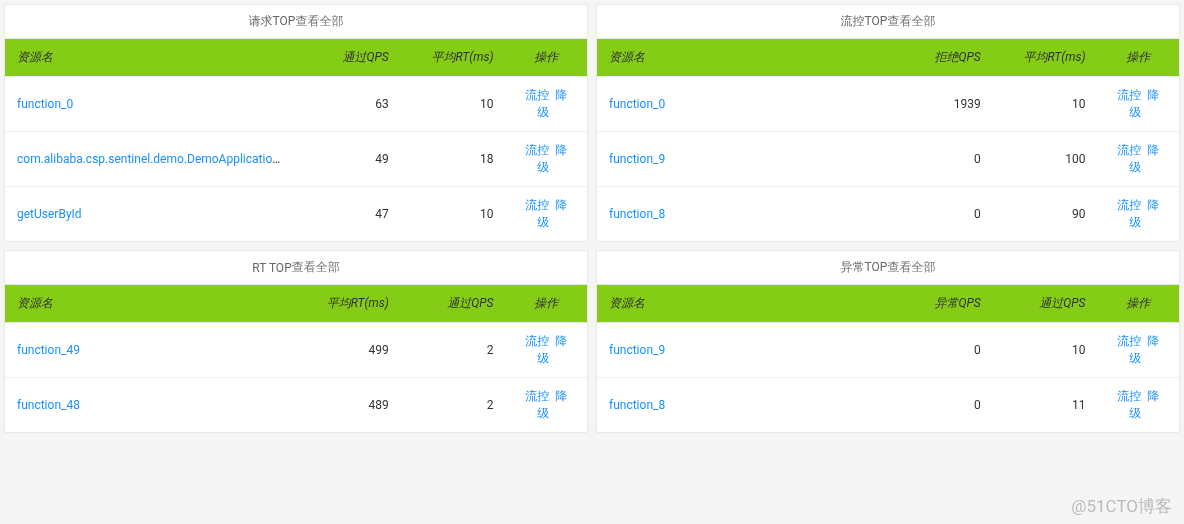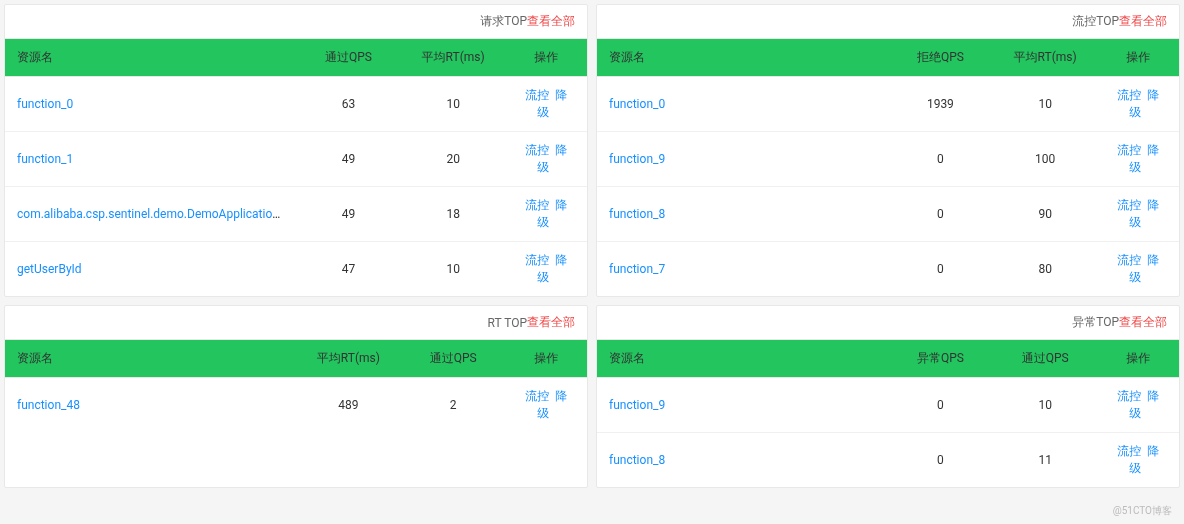--- a/index.html
+++ b/index.html
@@ -16,39 +16,40 @@
       grid-template-columns: 1fr 1fr;
       gap: 8px;
     }
     .panel {
       background: #fff;
       border: 1px solid #e8e8e8;
       border-radius: 2px;
     }
     .panel-header {
       display: flex;
-      justify-content: flex-end;
+      justify-content: center;
       align-items: center;
       padding: 8px 12px;
     }
     .panel-title {
       color: #666;
       font-size: 12px;
     }
     .view-all {
-      color: #ef4444;
+      color: #737373;
       font-size: 12px;
       cursor: pointer;
     }
     table {
       width: 100%;
       border-collapse: collapse;
     }
     thead tr {
-      background: #22c55e;
+      background: #84cc16;
+      font-style: italic;
     }
     th {
       text-align: left;
       padding: 10px 12px;
       font-weight: normal;
       color: #333;
       font-size: 12px;
       border-top: 1px solid #e8e8e8;
       border-bottom: 1px solid #e8e8e8;
     }
@@ -60,27 +61,27 @@
     }
     tbody tr:last-child td { border-bottom: none; }
     .resource-link { color: #1890ff; cursor: pointer; }
     .resource-cell {
       max-width: 290px;
       overflow: hidden;
       text-overflow: ellipsis;
       white-space: nowrap;
     }
     .action-link { color: #1890ff; cursor: pointer; margin-right: 6px; font-size: 12px; }
-    .col-num { text-align: center; }
+    .col-num { text-align: right; }
     .col-action { text-align: center; }
     .watermark {
       position: fixed;
       right: 12px;
       bottom: 6px;
-      font-size: 10px;
+      font-size: 17px;
       color: #bbb;
     }
     th:nth-child(1) { width: 50%; }
     th:nth-child(2) { width: 18%; }
     th:nth-child(3) { width: 18%; }
     th:nth-child(4) { width: 14%; }
   </style>
 </head>
 <body>
 
@@ -100,26 +101,20 @@
           </tr>
         </thead>
         <tbody>
           <tr>
             <td class="resource-cell"><span class="resource-link">function_0</span></td>
             <td class="col-num">63</td>
             <td class="col-num">10</td>
             <td class="col-action"><span class="action-link">流控</span><span class="action-link">降级</span></td>
           </tr>
           <tr>
-            <td class="resource-cell"><span class="resource-link">function_1</span></td>
-            <td class="col-num">49</td>
-            <td class="col-num">20</td>
-            <td class="col-action"><span class="action-link">流控</span><span class="action-link">降级</span></td>
-          </tr>
-          <tr>
             <td class="resource-cell"><span class="resource-link">com.alibaba.csp.sentinel.demo.DemoApplication:getUserById(java.l...</span></td>
             <td class="col-num">49</td>
             <td class="col-num">18</td>
             <td class="col-action"><span class="action-link">流控</span><span class="action-link">降级</span></td>
           </tr>
           <tr>
             <td class="resource-cell"><span class="resource-link">getUserById</span></td>
             <td class="col-num">47</td>
             <td class="col-num">10</td>
             <td class="col-action"><span class="action-link">流控</span><span class="action-link">降级</span></td>
@@ -153,44 +148,44 @@
             <td class="col-num">0</td>
             <td class="col-num">100</td>
             <td class="col-action"><span class="action-link">流控</span><span class="action-link">降级</span></td>
           </tr>
           <tr>
             <td class="resource-cell"><span class="resource-link">function_8</span></td>
             <td class="col-num">0</td>
             <td class="col-num">90</td>
             <td class="col-action"><span class="action-link">流控</span><span class="action-link">降级</span></td>
           </tr>
-          <tr>
-            <td class="resource-cell"><span class="resource-link">function_7</span></td>
-            <td class="col-num">0</td>
-            <td class="col-num">80</td>
-            <td class="col-action"><span class="action-link">流控</span><span class="action-link">降级</span></td>
-          </tr>
         </tbody>
       </table>
     </div>
     <div class="panel">
       <div class="panel-header">
         <span class="panel-title">RT TOP</span>
         <span class="view-all">查看全部</span>
       </div>
       <table>
         <thead>
           <tr>
             <th>资源名</th>
             <th class="col-num">平均RT(ms)</th>
             <th class="col-num">通过QPS</th>
             <th class="col-action">操作</th>
           </tr>
         </thead>
         <tbody>
+          <tr>
+            <td class="resource-cell"><span class="resource-link">function_49</span></td>
+            <td class="col-num">499</td>
+            <td class="col-num">2</td>
+            <td class="col-action"><span class="action-link">流控</span><span class="action-link">降级</span></td>
+          </tr>
           <tr>
             <td class="resource-cell"><span class="resource-link">function_48</span></td>
             <td class="col-num">489</td>
             <td class="col-num">2</td>
             <td class="col-action"><span class="action-link">流控</span><span class="action-link">降级</span></td>
           </tr>
         </tbody>
       </table>
     </div>
     <div class="panel">

